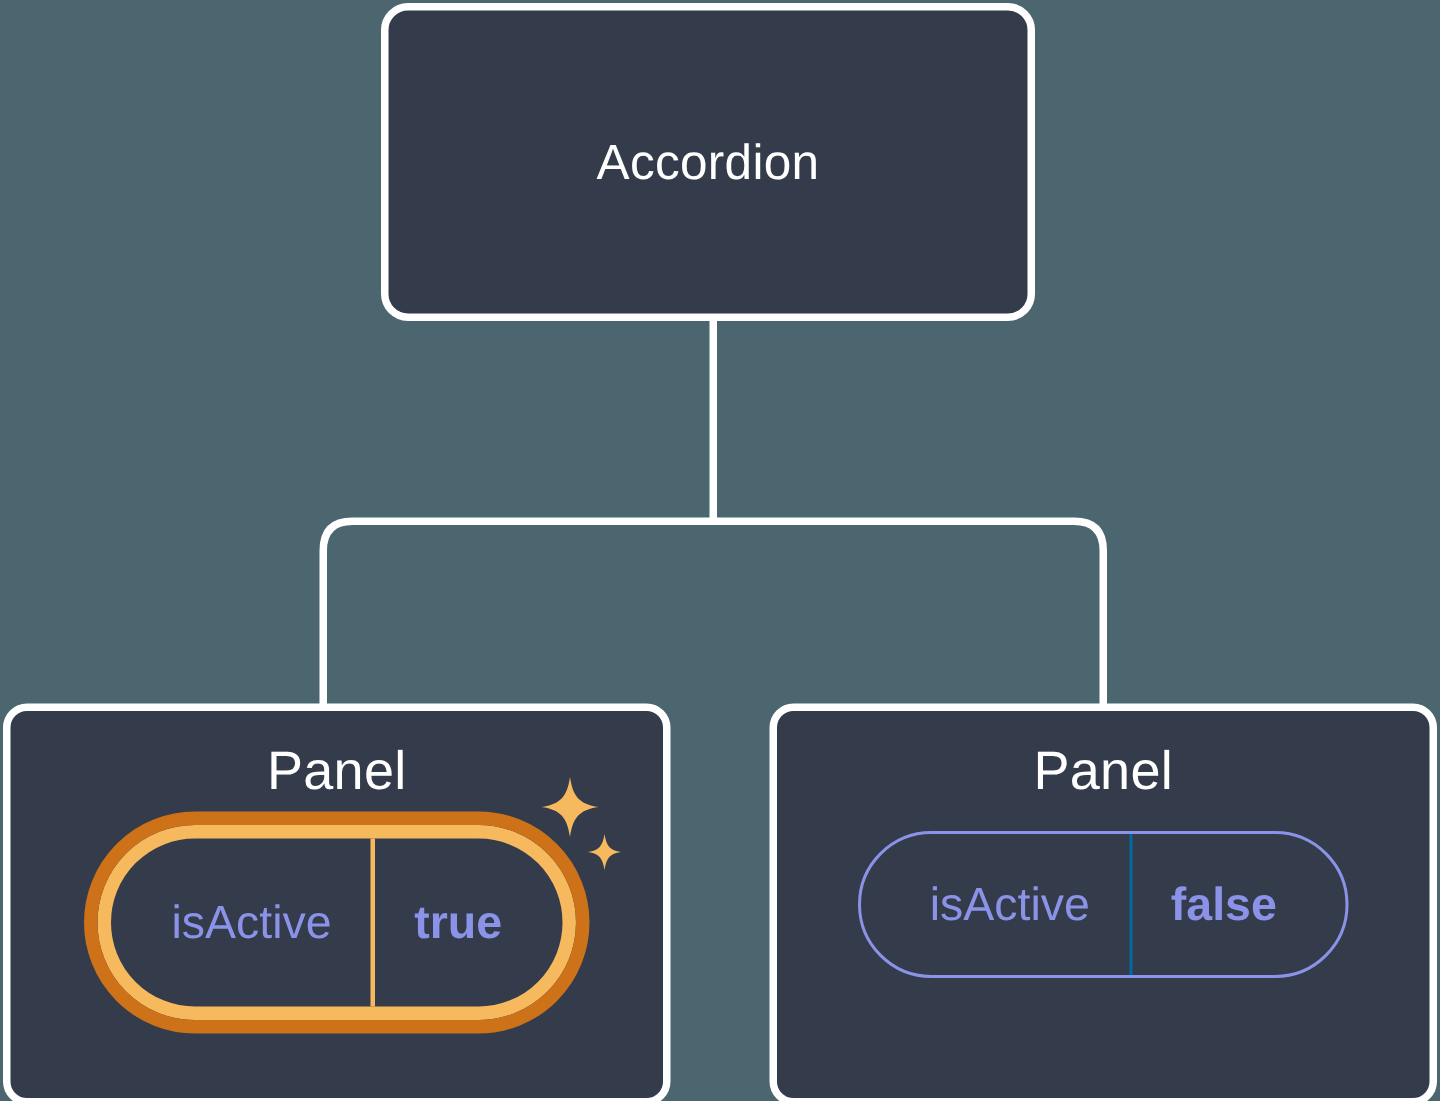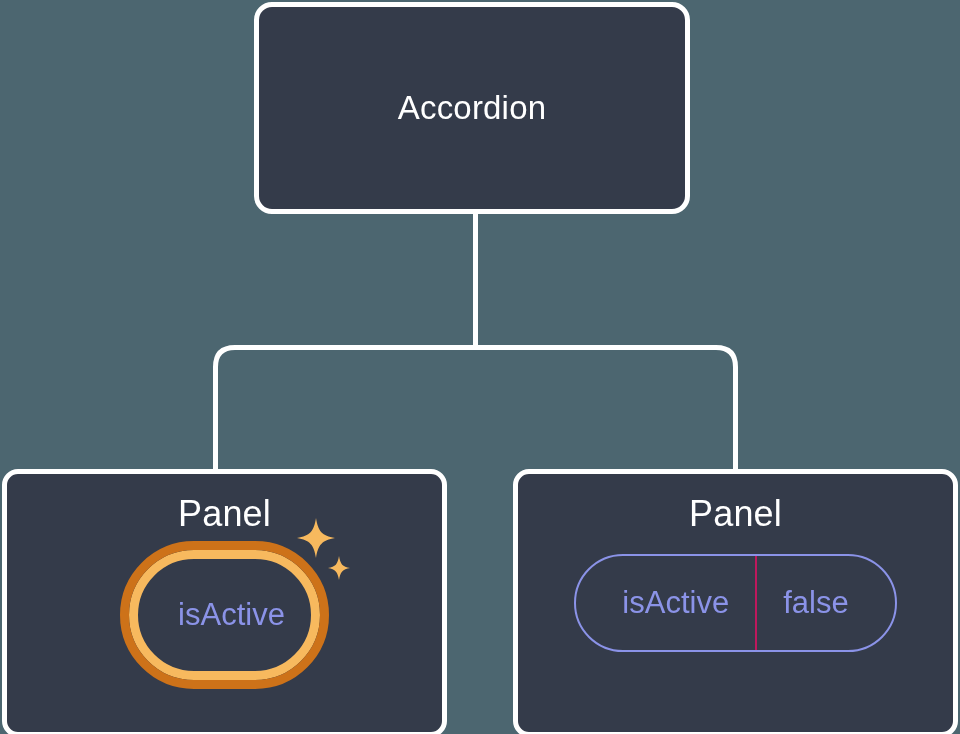--- a/index.html
+++ b/index.html
@@ -99,21 +99,21 @@
 
   .pill .cell {
     display: flex;
     align-items: center;
     justify-content: center;
     font-size: 31px;
     padding: 0 26px;
   }
 
   .pill .cell.key   { padding-left: 46px; }
-  .pill .cell.value { padding-right: 46px; border-left: 2px solid #be185d; }
+  .pill .cell.value { padding-right: 46px; border-left: 2px solid #0369a1; font-weight: bold; }
 
   
   .pill-highlight-wrap {
     position: relative;
     margin-top: 8px;
     display: flex;
     align-items: center;
     justify-content: center;
   }
 
@@ -171,20 +171,21 @@
   <div class="node node-root">
     <div class="node-title">Accordion</div>
   </div>
 
   <div class="node node-child left">
     <div class="node-title">Panel</div>
 
     <div class="pill-highlight-wrap">
       <div class="pill-highlight">
         <div class="cell key">isActive</div>
+        <div class="cell value">true</div>
       </div>
 
       <svg class="sparkles" viewBox="0 0 64 72" aria-hidden="true">
         <path d="M24 2 C26 15 30 20 43 22 C30 24 26 29 24 42 C22 29 18 24 5 22 C18 20 22 15 24 2 Z" fill="#f7b95e"></path>
         <path d="M47 40 C48.3 48 50.6 51 58 52 C50.6 53 48.3 56 47 64 C45.7 56 43.4 53 36 52 C43.4 51 45.7 48 47 40 Z" fill="#f7b95e"></path>
       </svg>
     </div>
   </div>
 
   <div class="node node-child right">

